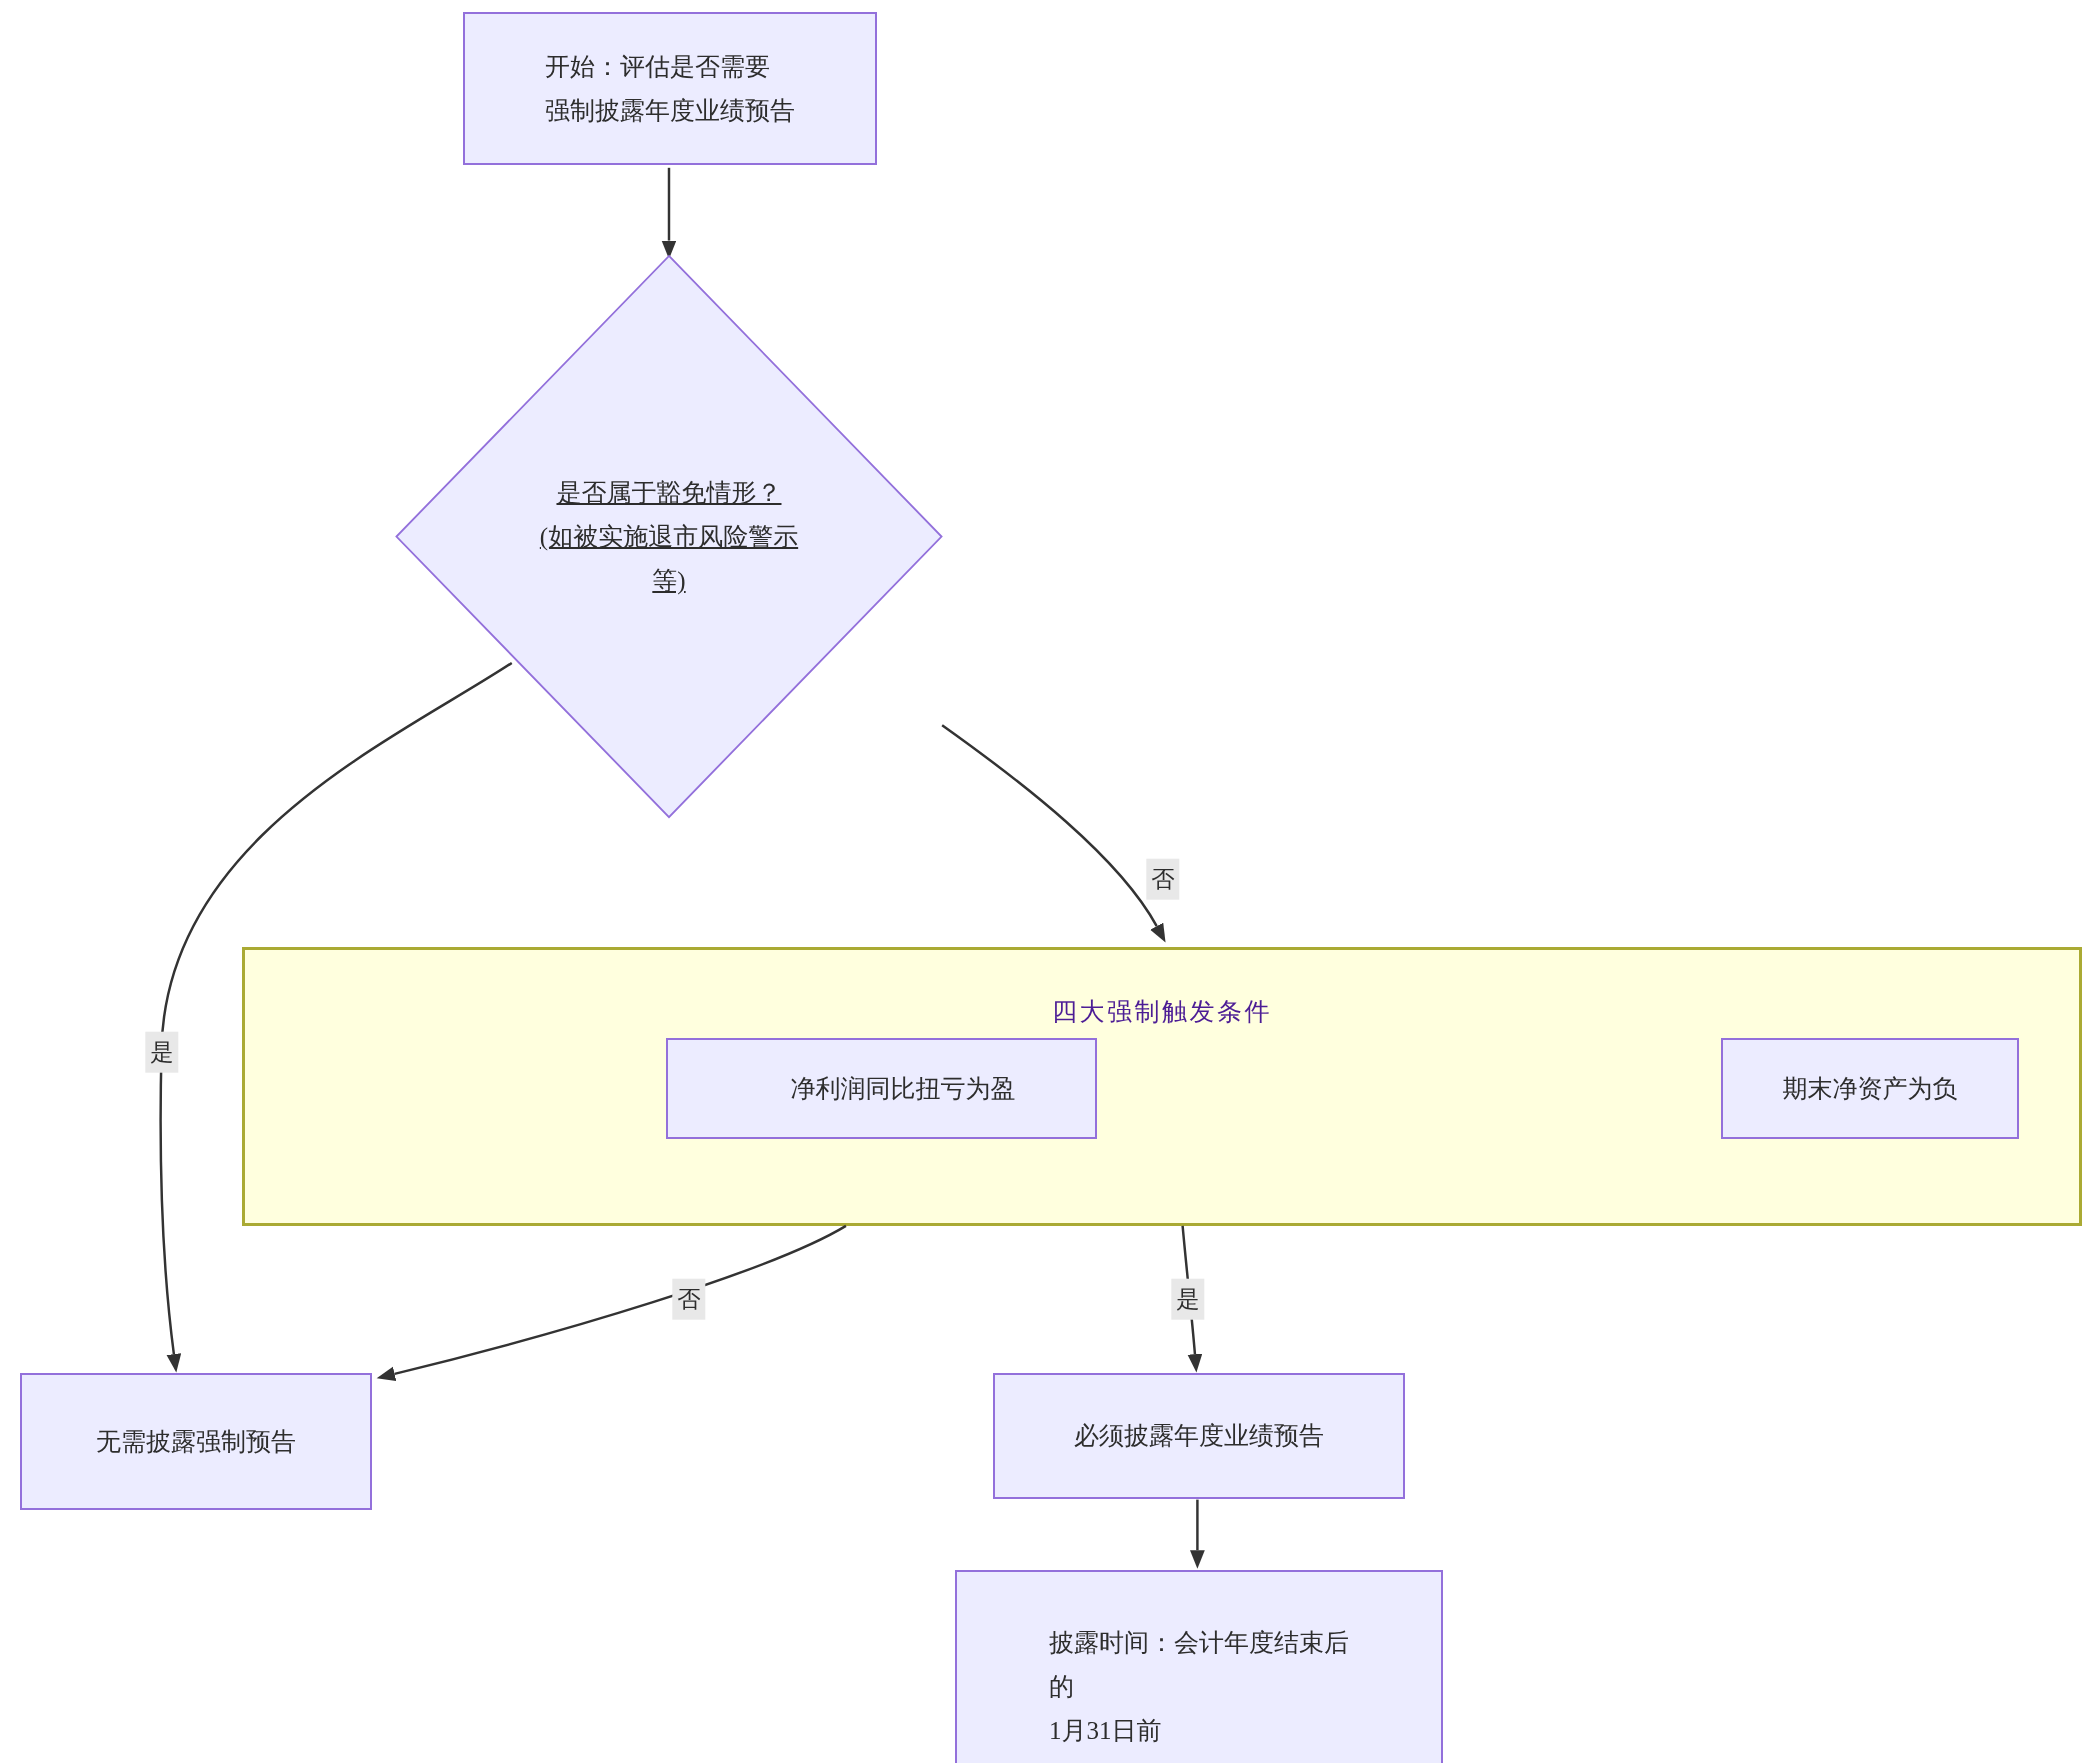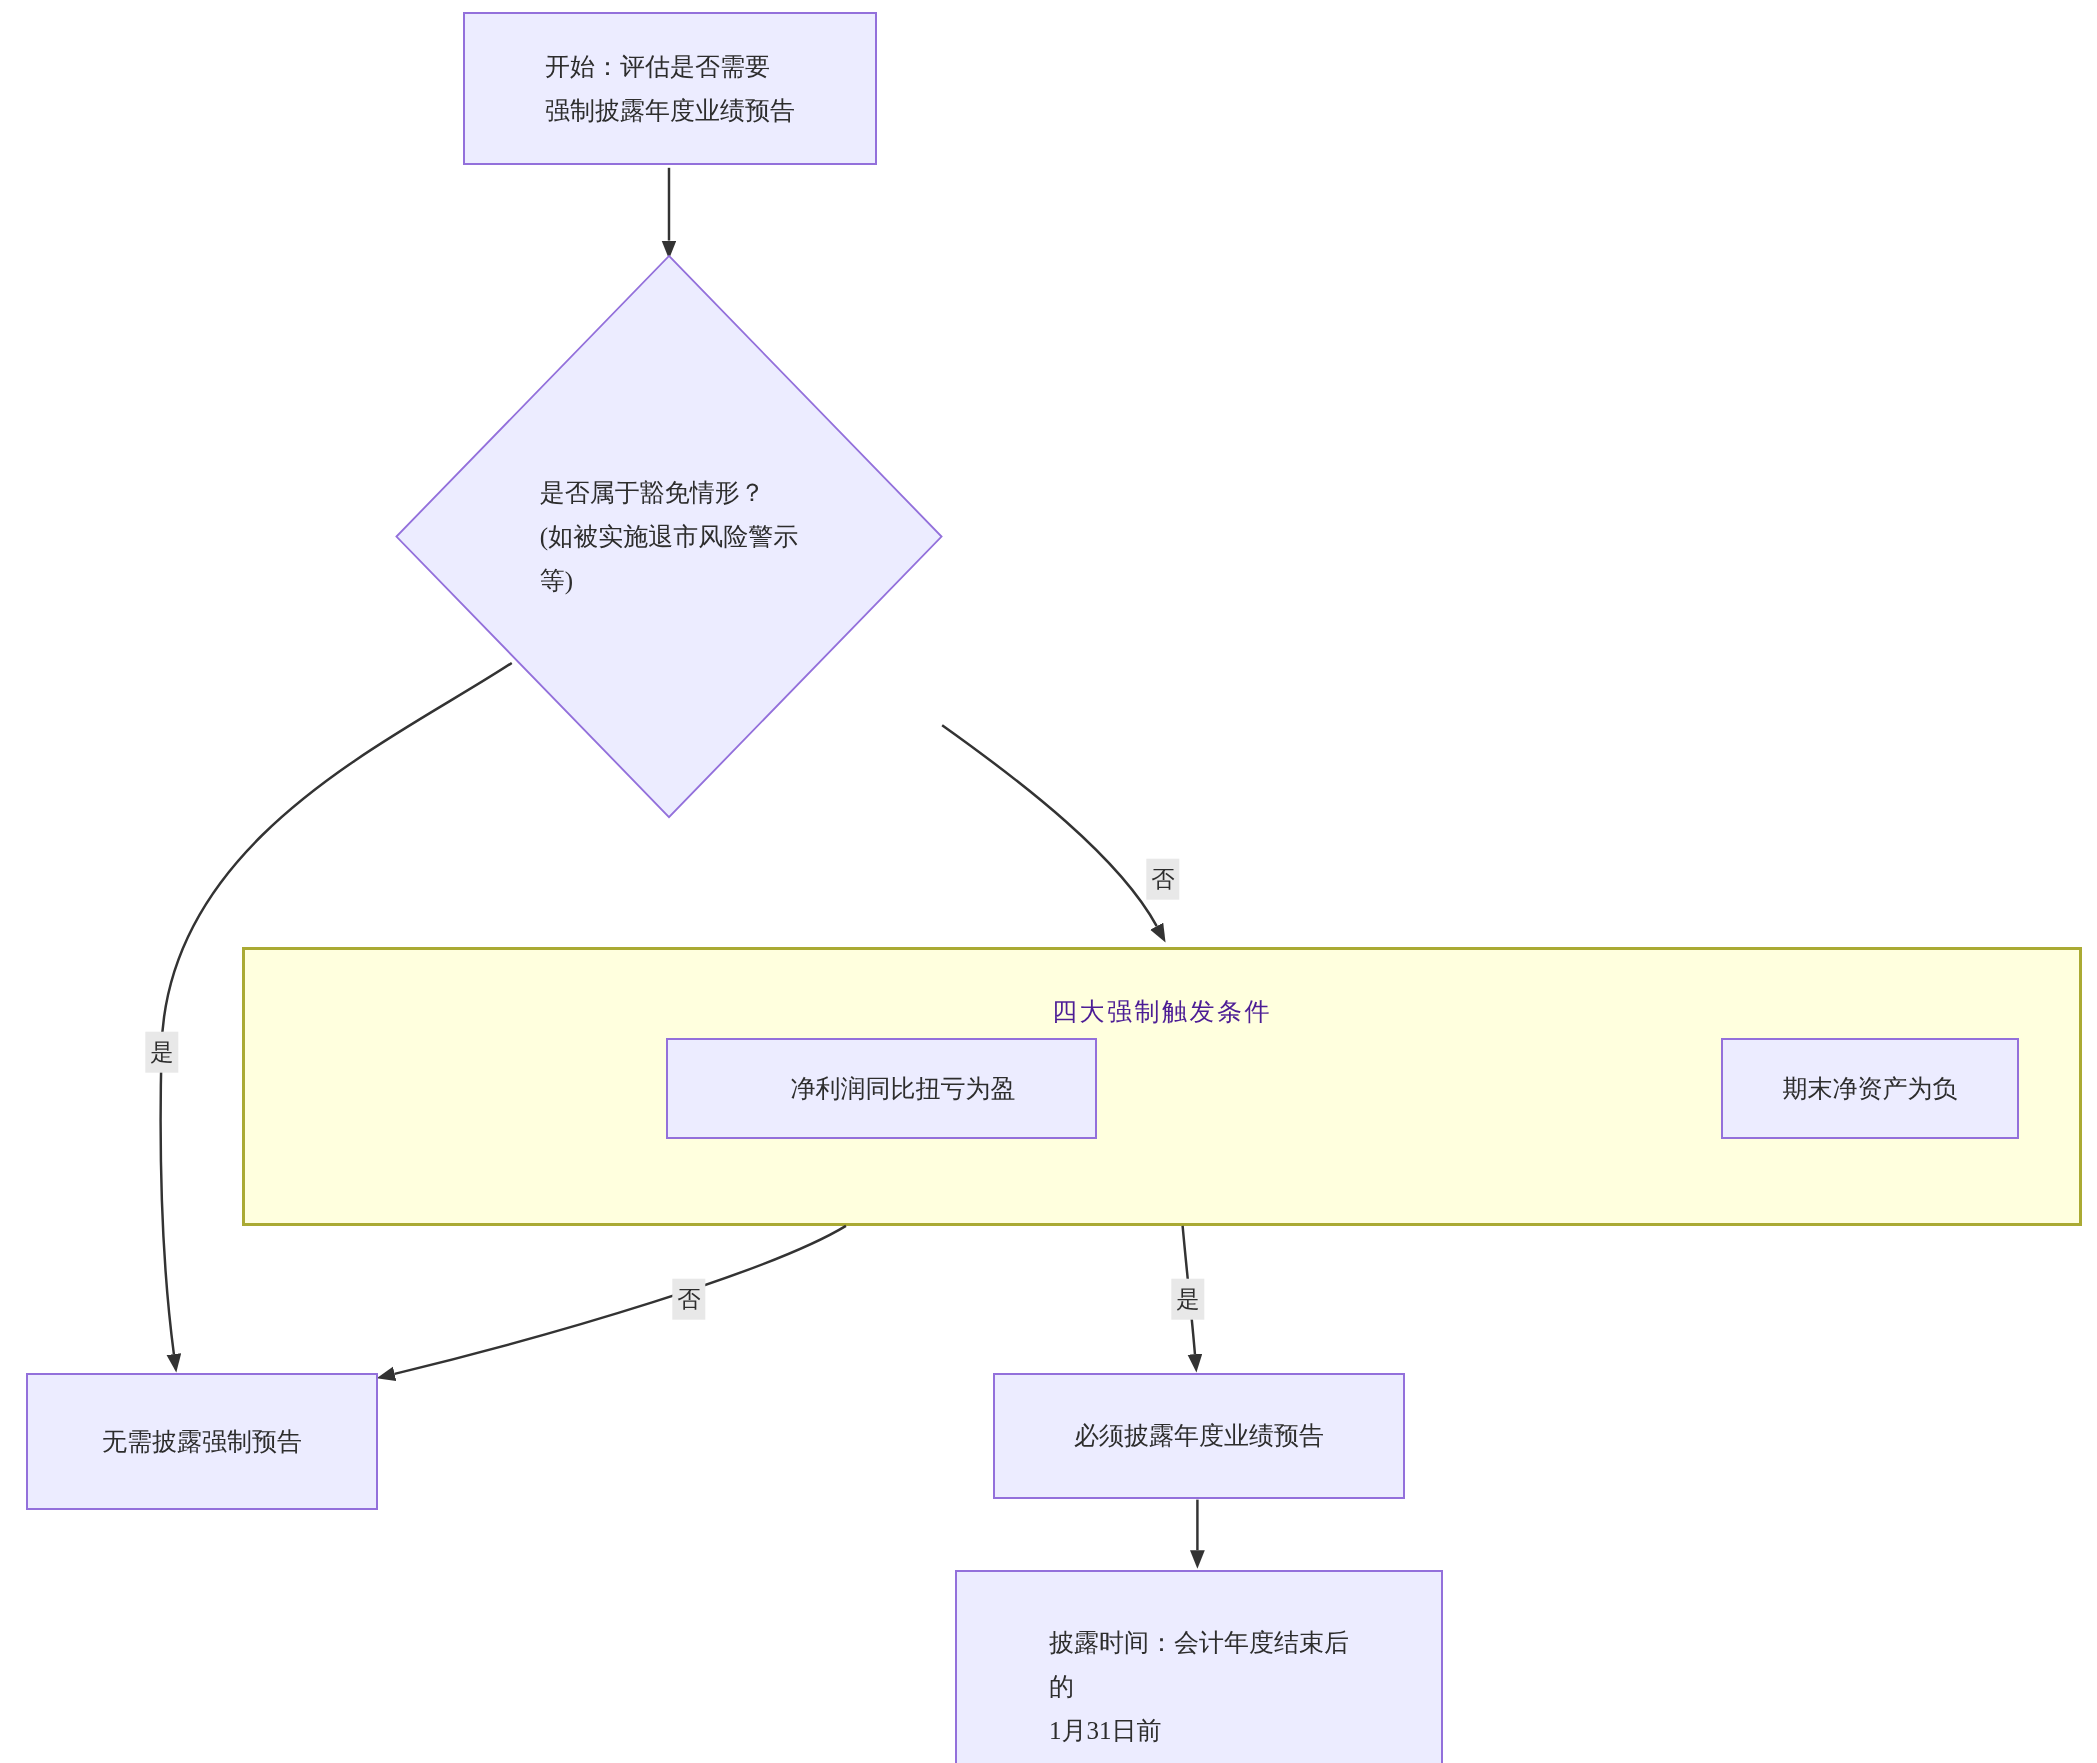--- a/index.html
+++ b/index.html
@@ -15,22 +15,22 @@
   .node{
     position:absolute;box-sizing:border-box;
     background:#ECECFF;border:2.5px solid #9370DB;
     display:flex;align-items:center;justify-content:center;
     text-align:left;font-size:25px;line-height:44px;
     white-space:pre-line;
   }
   .plain-label{
     position:absolute;box-sizing:border-box;
     display:flex;align-items:center;justify-content:center;
-    text-align:left;font-size:25px;line-height:44px;
-    white-space:pre-line;background:transparent;border:none;
+    text-align:center;font-size:25px;line-height:44px;
+    white-space:pre-line;background:transparent;border:none;text-decoration:underline;
   }
   .container-box{
     position:absolute;box-sizing:border-box;
     background:#FFFFDE;border:3.1px solid #AAAA33;
   }
   .container-title{
     position:absolute;left:0;top:8.6px;width:100%;
     text-align:center;font-size:25px;letter-spacing:2.5px;color:#4c1d95;margin-top:36px;
   }
   .edge-label{
@@ -71,21 +71,21 @@
   <div class="plain-label" style="left:441px;top:464px;width:456px;height:146px;">是否属于豁免情形？
 (如被实施退市风险警示
 等)</div>
 
 
   <div class="node" style="left:666px;top:1038px;width:431px;height:101px;padding-left:43px;">净利润同比扭亏为盈</div>
 
 
   <div class="node" style="left:1721px;top:1038px;width:298px;height:101px;">期末净资产为负</div>
 
-  <div class="node" style="left:26px;top:1373px;width:352px;height:137px;">无需披露强制预告</div>
+  <div class="node" style="left:20px;top:1373px;width:352px;height:137px;">无需披露强制预告</div>
 
   <div class="node" style="left:993px;top:1373px;width:412px;height:126px;">必须披露年度业绩预告</div>
 
   <div class="node" style="left:955px;top:1570px;width:488px;height:233px;">披露时间：会计年度结束后
 的
 1月31日前</div>
 
   <div class="edge-label" style="left:162px;top:1052px;">是</div>
 
   <div class="edge-label" style="left:1163px;top:879px;">否</div>

